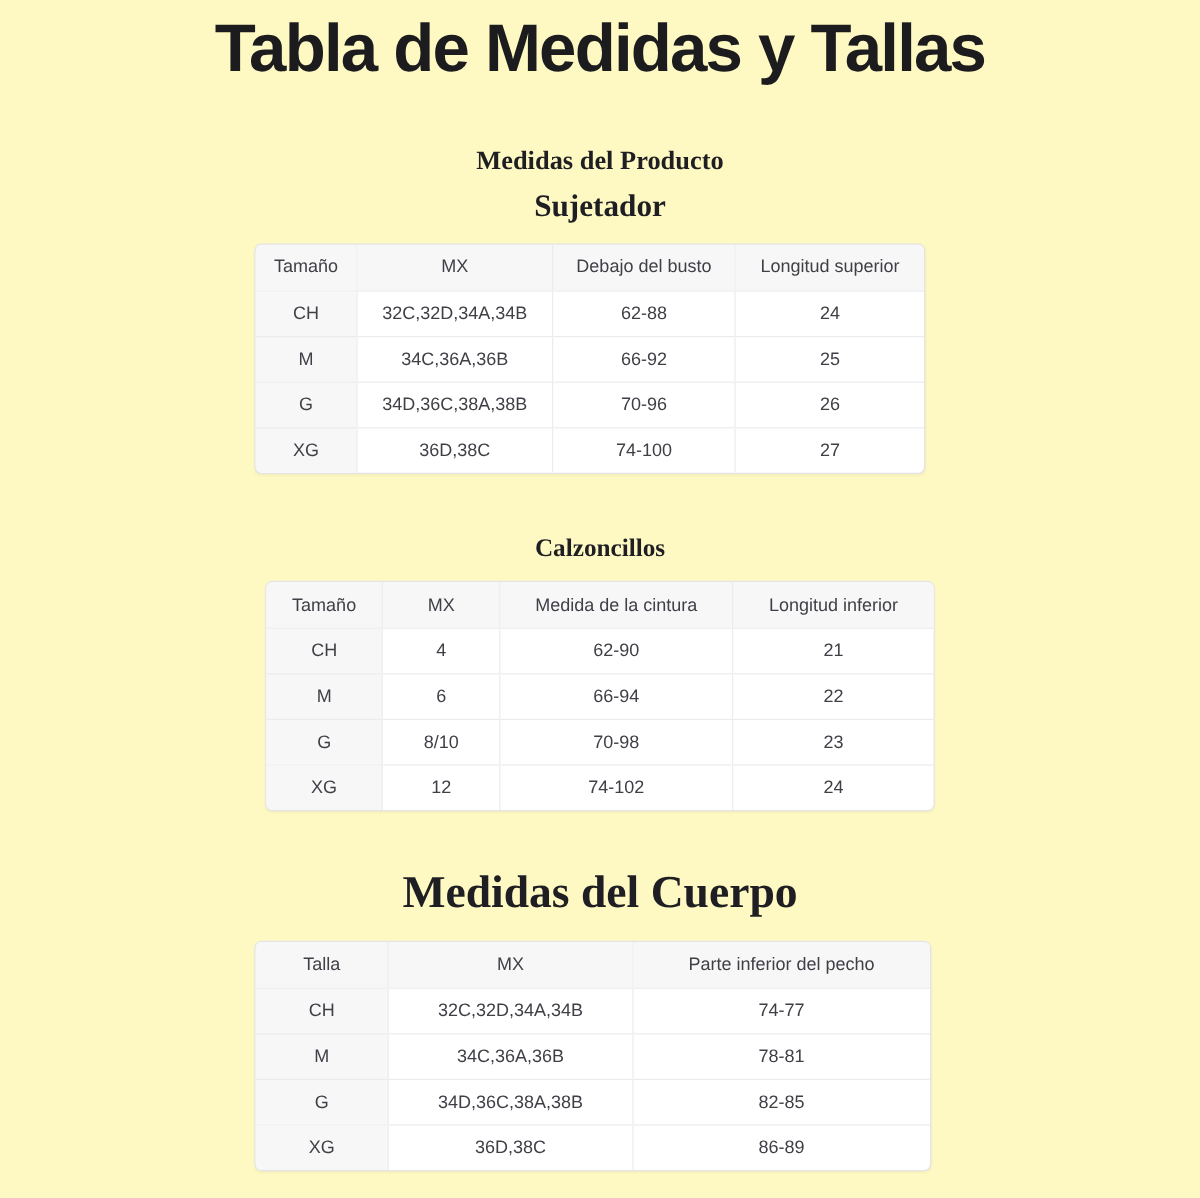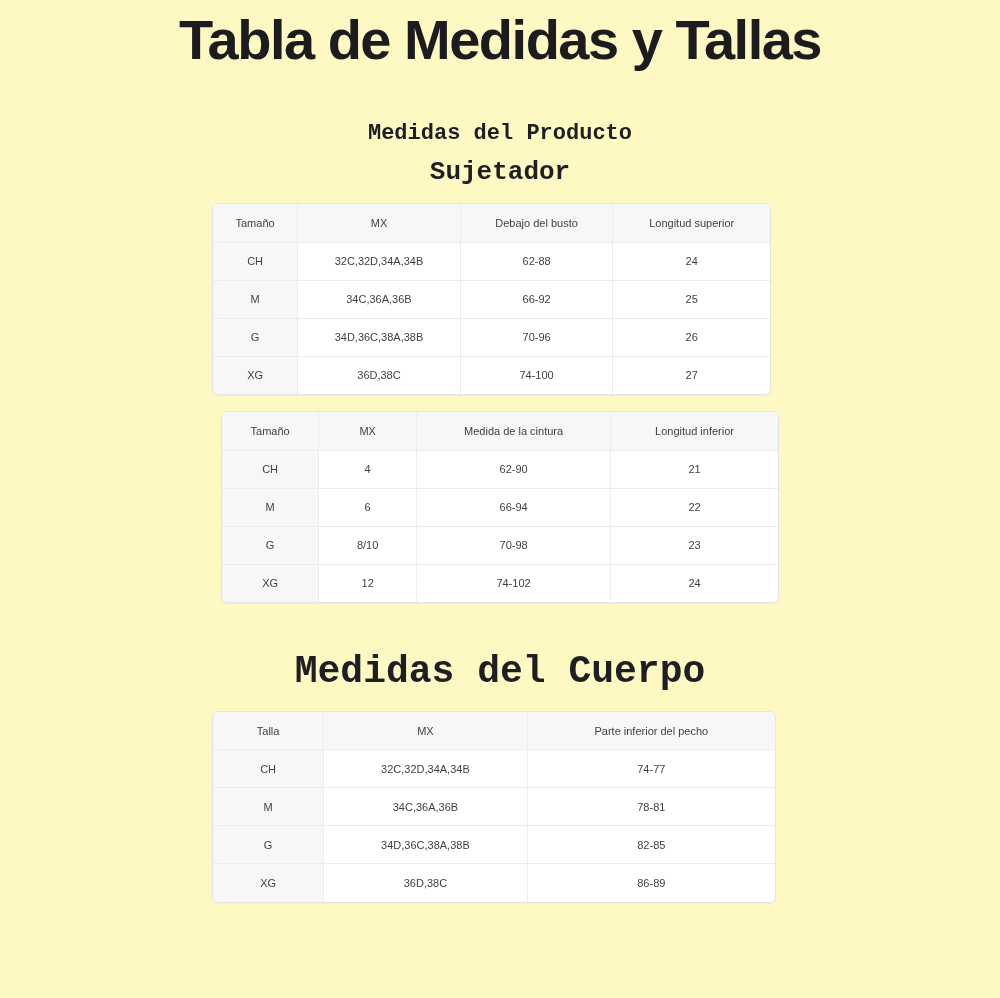--- a/index.html
+++ b/index.html
@@ -26,21 +26,21 @@
     margin:0;
     padding-top:8px;
     text-align:center;
     font-size:56px;
     font-weight:700;
     letter-spacing:-1.5px;
     color:var(--title-text);
     line-height:1.15;
   }
   .serif-h{
-    font-family:Liberation Mono, monospace;
+    font-family:Liberation Serif, serif;
     font-weight:700;
     text-align:center;
     color:#1f1f23;
     margin:0;
     line-height:1.1;
   }
   .h-product{ font-size:22px; margin-top:50px; }
   .h-sub{ font-size:26px; margin-top:11px; }
   .h-briefs{ font-size:21px; margin-top:50px; }
   .h-body{ font-size:38px; margin-top:48px; }
@@ -52,21 +52,21 @@
     box-shadow:0 1px 2px rgba(0,0,0,0.04);
     background:#fff;
   }
   .tw-1{ width:559px; margin:17px 0 0 212px; }
   .tw-2{ width:558px; margin:16px 0 0 221px; }
   .tw-3{ width:564px; margin:18px 0 0 212px; }
 
   table.size-chart{
     width:100%;
     border-collapse:collapse;
-    font-size:11px;
+    font-size:15px;
     table-layout:fixed;
   }
   table.size-chart th,
   table.size-chart td{
     height:38px;
     padding:0 6px;
     text-align:center;
     vertical-align:middle;
     font-weight:400;
     color:var(--text);
@@ -135,20 +135,21 @@
           <tr>
             <th>XG</th>
             <td>36D,38C</td>
             <td>74-100</td>
             <td>27</td>
           </tr>
         </tbody>
       </table>
   </div>
 
+  <h3 class="serif-h h-briefs">Calzoncillos</h3>
 
   <div class="table-wrap tw-2">
     <table class="size-chart">
       <colgroup>
         <col style="width:17.4%">
         <col style="width:17.6%">
         <col style="width:34.9%">
         <col style="width:30.1%">
       </colgroup>
     <thead>

